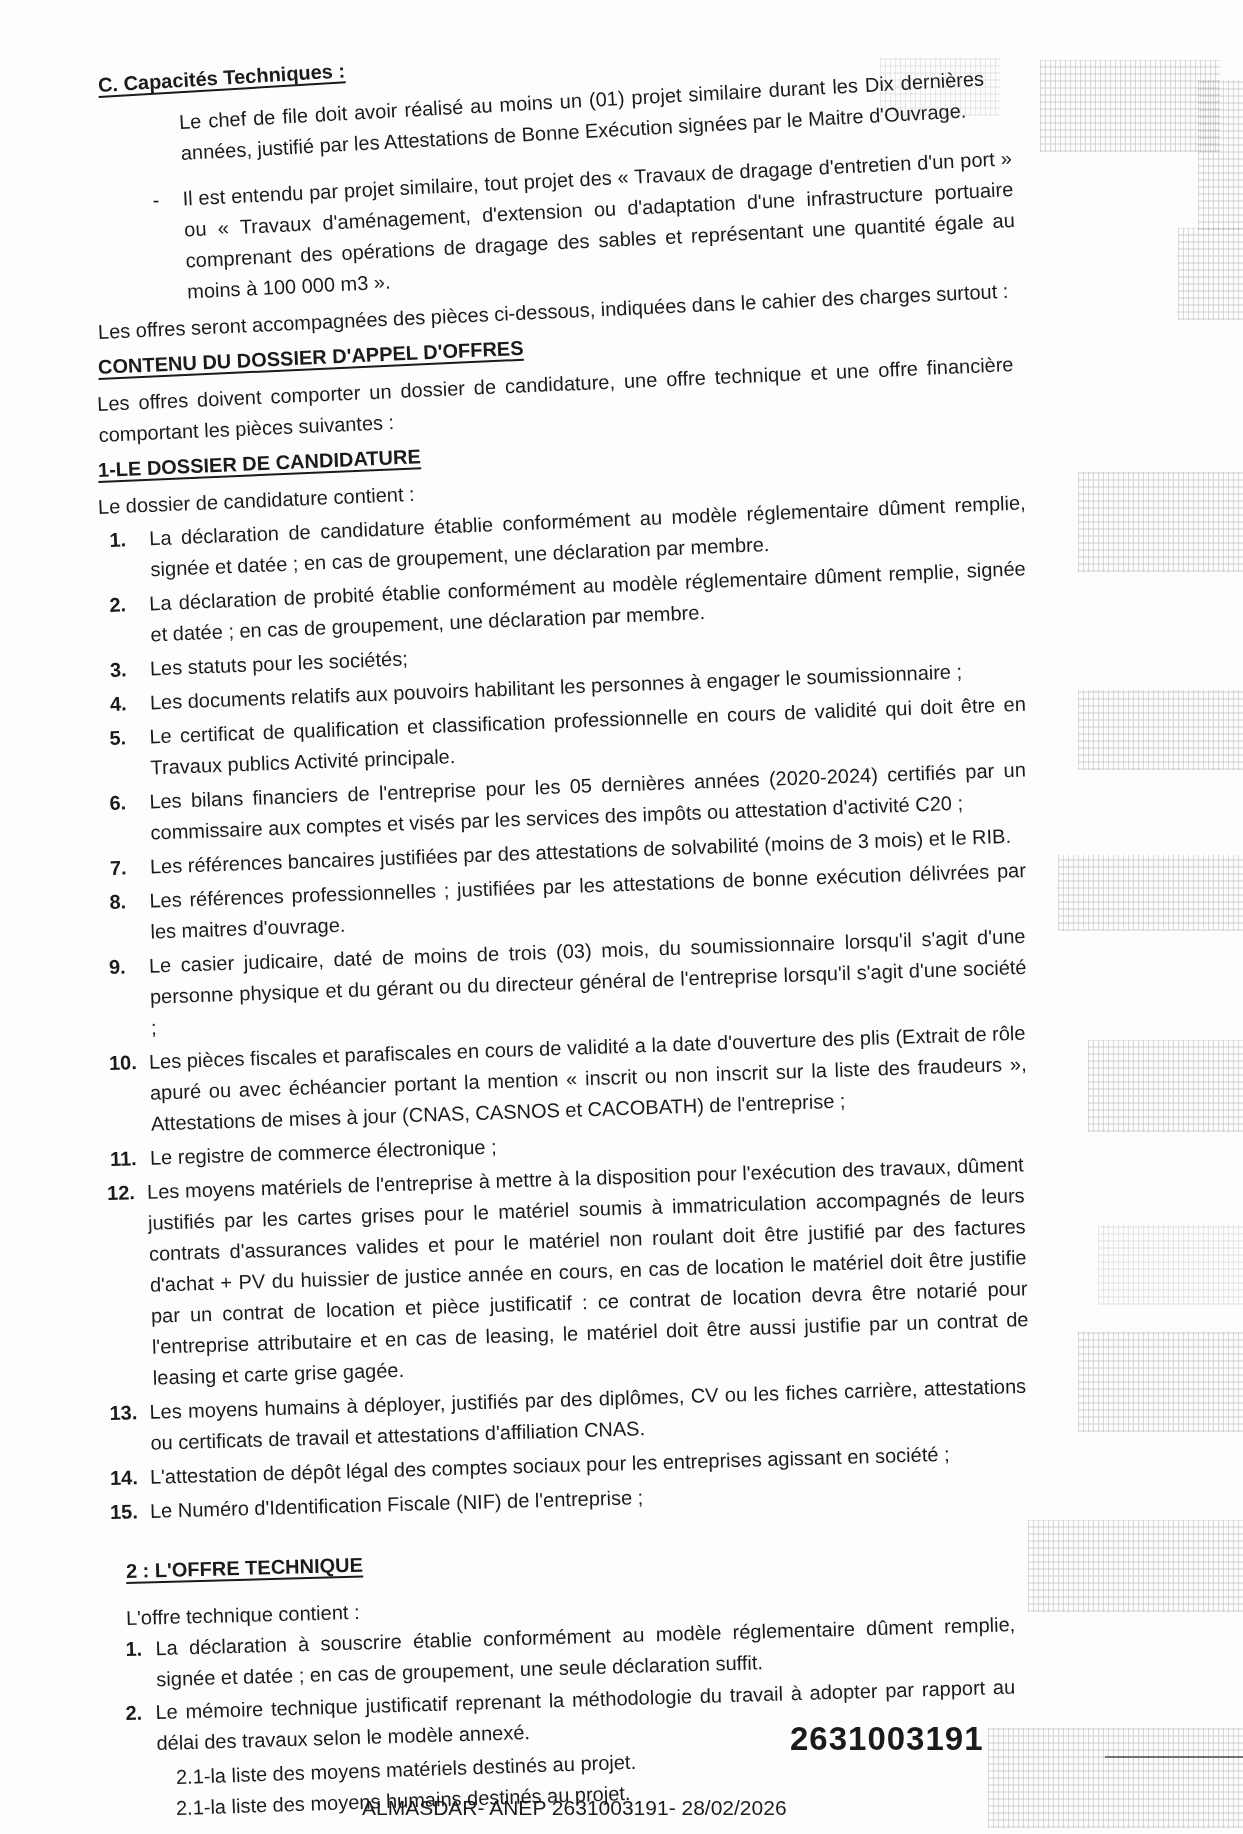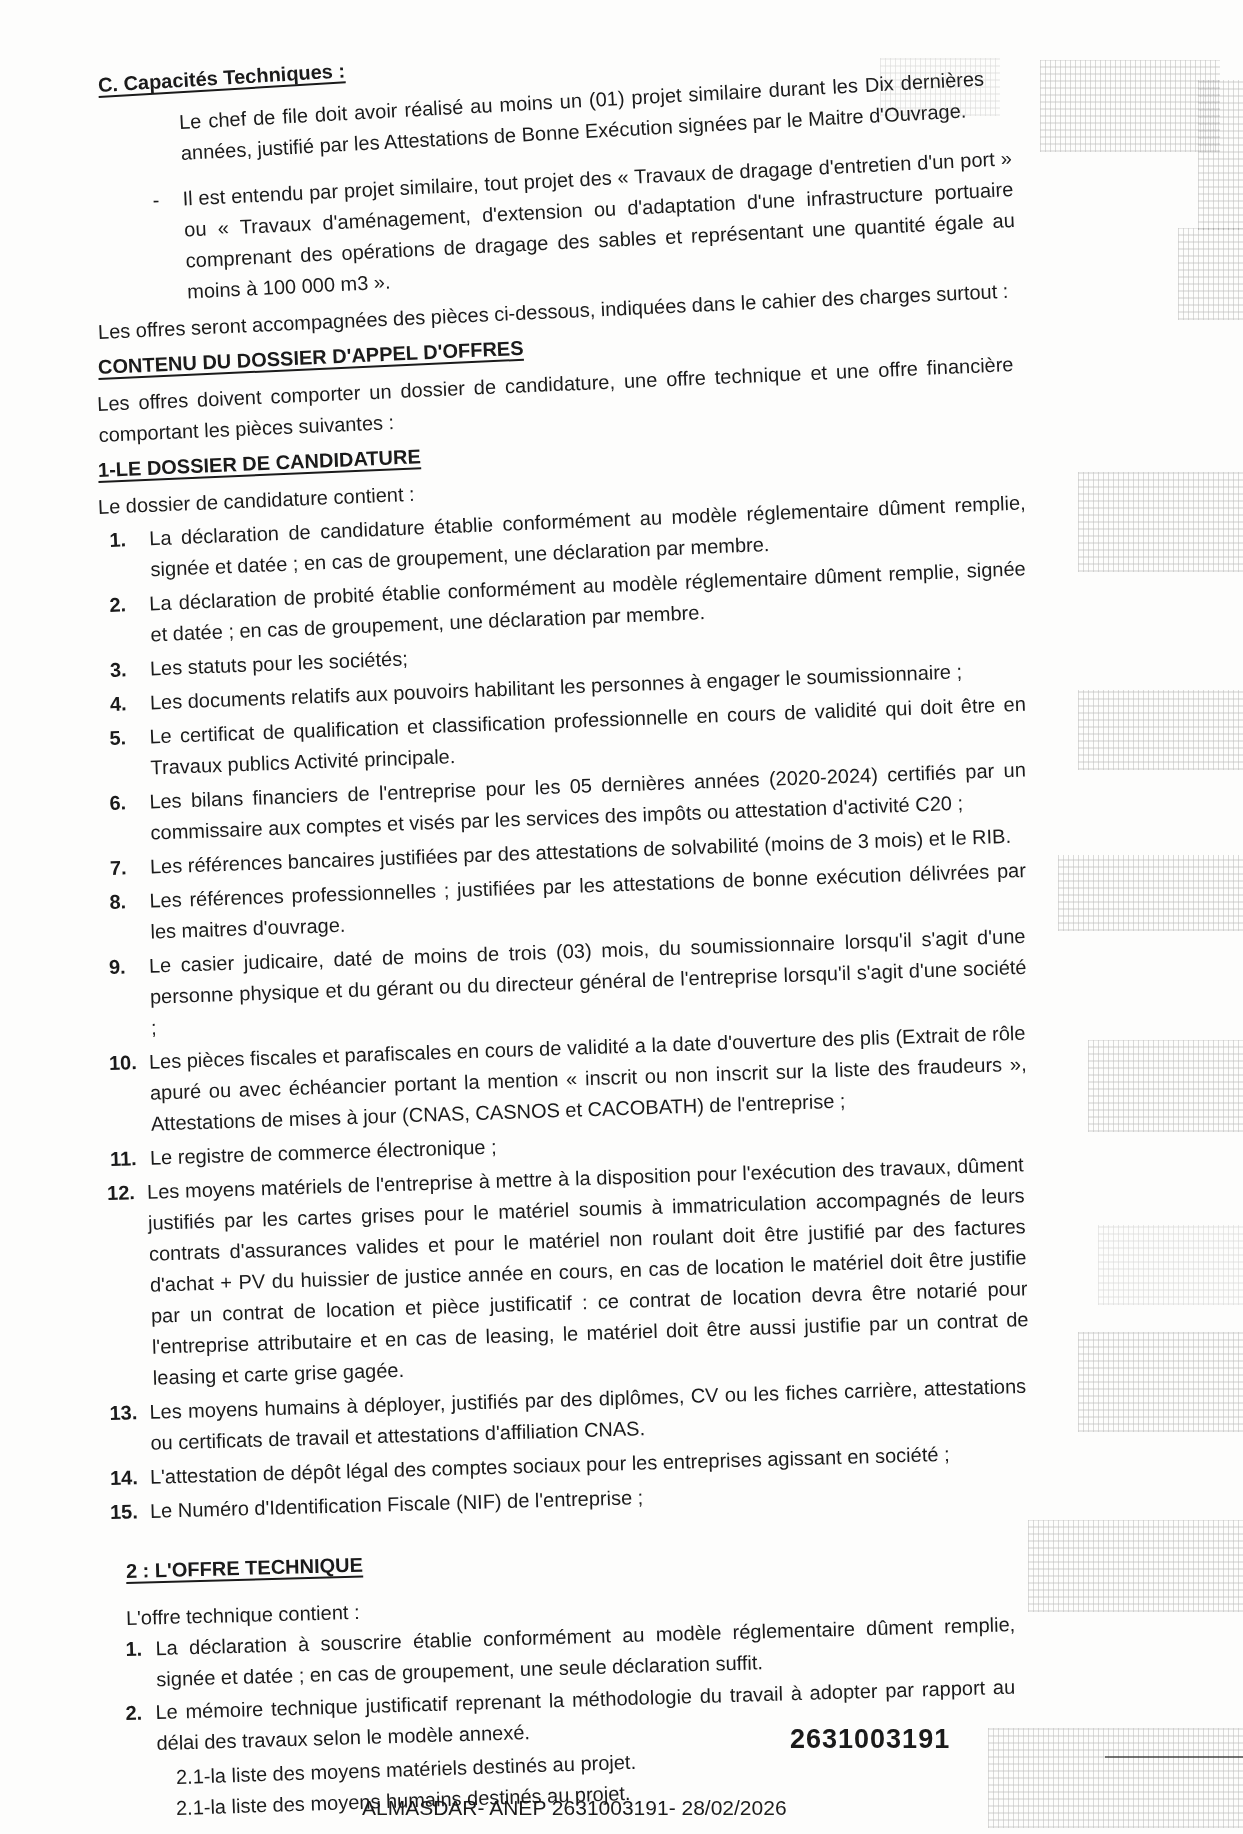--- a/index.html
+++ b/index.html
@@ -22,21 +22,21 @@
   .item{display:flex;margin:0 0 3px 12px;width:917px;}
   .item .num{width:40px;flex:none;font-weight:700;}
   .item .txt{flex:1;text-align:justify;}
   .offre{margin:28px 0 0 28px;width:900px;}
   .offre .h-u{margin-bottom:16px;}
   .oitem{display:flex;width:890px;margin-bottom:2px;}
   .oitem .num{width:30px;flex:none;font-weight:700;}
   .oitem .txt{flex:1;text-align:justify;}
   .subitem{margin-left:50px;width:700px;}
   .anep-number{
-    position:absolute;left:790px;top:1722px;font-weight:700;font-size:27px;
+    position:absolute;left:790px;top:1722px;font-weight:700;font-size:33px;
     letter-spacing:1px;line-height:34px;
   }
   .footer-line{position:absolute;left:362px;top:1793px;font-size:21px;line-height:30px;}
   .noise{
     position:absolute;opacity:.28;pointer-events:none;
     background:
       repeating-linear-gradient(90deg, rgba(25,25,25,.55) 0 1px, transparent 1px 5px),
       repeating-linear-gradient(0deg, rgba(25,25,25,.35) 0 2px, transparent 2px 7px);
   }
   .noise.light{opacity:.16;}

